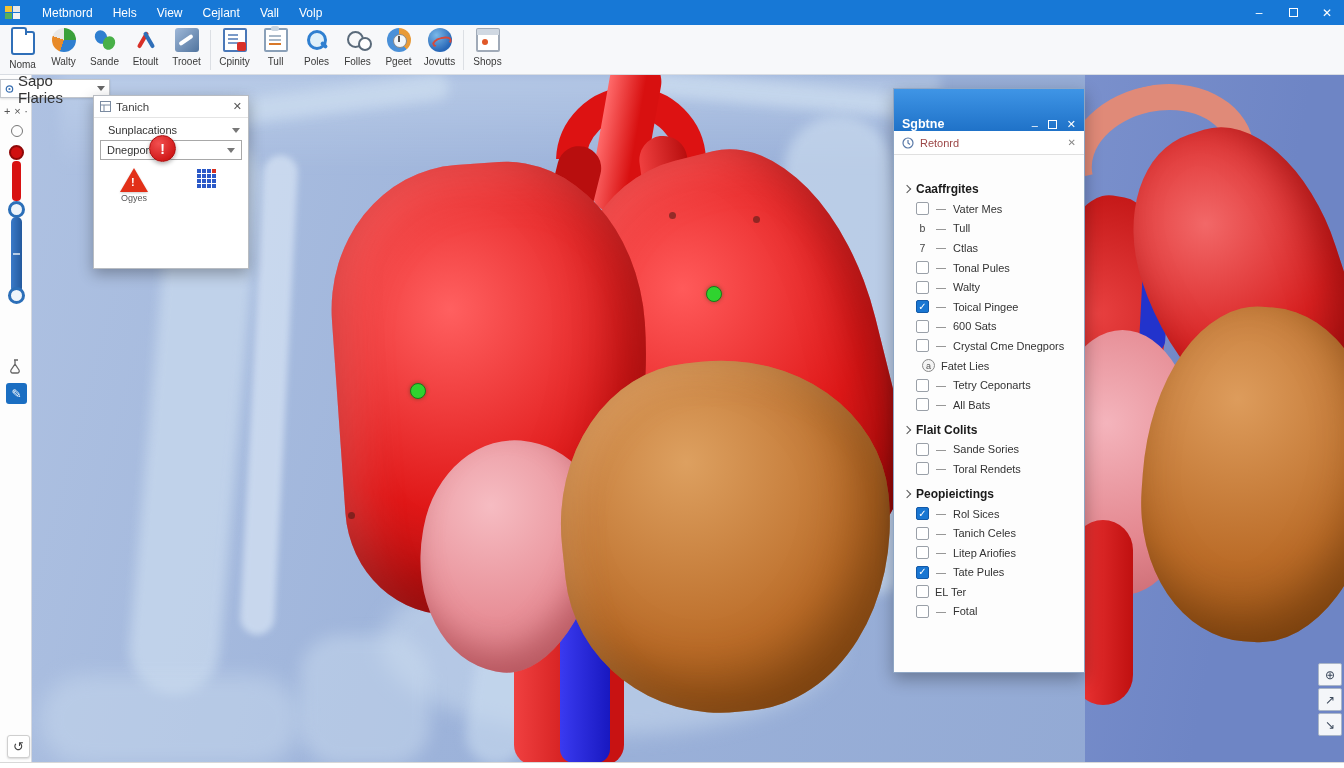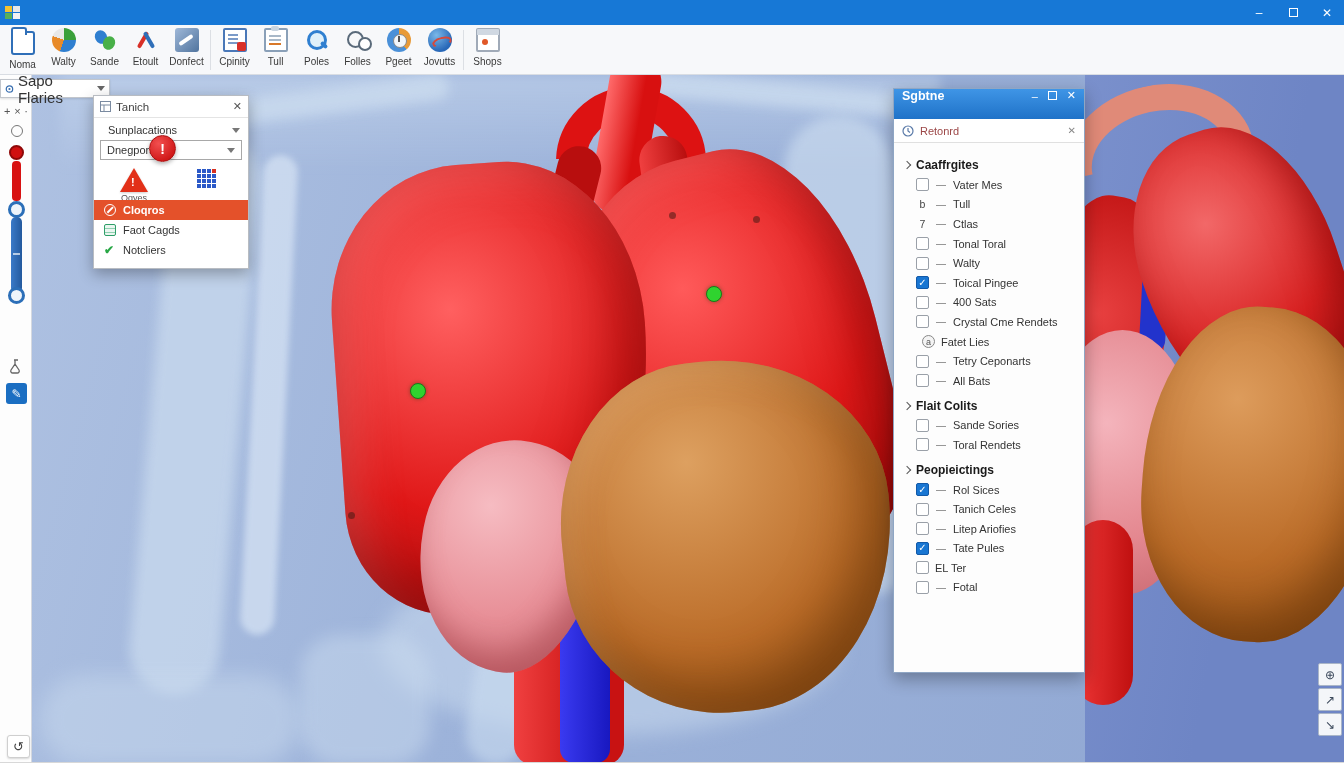--- a/index.html
+++ b/index.html
@@ -135,30 +135,30 @@
   .slash-circle { width:12px; height:12px; border:1.5px solid #fff; border-radius:50%; position:relative; flex:0 0 12px;}
   .slash-circle:before { content:""; position:absolute; left:1px; top:4px; width:8px; height:1.5px;
                          background:#fff; transform:rotate(-45deg); }
   .card-ic { width:12px; height:12px; border:1px solid #2e9e68; flex:0 0 12px;
              background:repeating-linear-gradient(180deg,#eaf6f0 0 3px,#8fd0b0 3px 4px); border-radius:2px; }
   .check-ic { color:#28a745; font-weight:bold; font-size:12px; width:12px; flex:0 0 12px; }
 
   
   .panel { position:absolute; left:893px; top:13px; width:192px; height:585px; background:#fdfdfd;
            border:1px solid #8fa6c4; box-shadow:0 6px 16px rgba(0,0,0,.3); }
-  .panel-titlebar { height:30px; background:linear-gradient(180deg,#3f95e6,#1f72c8); color:#fff;
-                    display:flex; align-items:flex-start; padding:0 8px; font-size:12.5px; font-weight:bold; }
+  .panel-titlebar { height:42px; background:linear-gradient(180deg,#3f95e6,#1f72c8); color:#fff;
+                    display:flex; align-items:flex-end; padding:0 8px; font-size:12.5px; font-weight:bold; }
   .panel-ctrls { margin-left:auto; display:flex; gap:10px; align-items:center; font-size:11px; font-weight:normal; }
   .panel-search { height:24px; background:#fff; border-bottom:1px solid #e0e0e0; display:flex;
                   align-items:center; gap:6px; padding:0 8px; font-size:11px; color:#9c4747; }
   .search-clear { margin-left:auto; color:#888; font-size:10px; }
   .tree { padding:8px 4px 0 8px; overflow:hidden; height:534px; }
   .tree-section { height:20px; display:flex; align-items:center; gap:6px; font-size:12px; font-weight:bold;
                   color:#1a1a1a; margin-top:5px; }
-  .tree-section:first-child { margin-top:4px;align-items:center; }
+  .tree-section:first-child { margin-top:16px;align-items:center; }
   .sec-chev { width:6px; height:6px; border-right:1.5px solid #555; border-bottom:1.5px solid #555;
               transform:rotate(-45deg); flex:0 0 6px; margin-left:2px; }
   .tree-row { height:19.6px; display:flex; align-items:center; gap:6px; padding-left:14px;
               font-size:11px; color:#333; }
   .cb { width:13px; height:13px; border:1px solid #9aa0a8; background:#fff; border-radius:2px;
         flex:0 0 13px; display:flex; align-items:center; justify-content:center; }
   .cb .tick { display:none; color:#fff; font-size:10px; line-height:1; }
   .cb.checked { background:#1976d2; border-color:#1259a8; }
   .cb.checked .tick { display:block; }
   .pref-txt { width:13px; text-align:center; color:#444; font-size:10.5px; flex:0 0 13px; }
@@ -185,20 +185,28 @@
 
 <div class="app">
 
   <div class="menubar">
     <div class="app-logo">
       <span style="background:#f2c230"></span>
         <span style="background:#e8e8e8"></span>
       <span style="background:#58b058"></span>
         <span style="background:#f2f2f2"></span>
     </div>
+    <div class="menu-items">
+      <span class="menu-item">Metbnord</span>
+      <span class="menu-item">Hels</span>
+      <span class="menu-item">View</span>
+      <span class="menu-item">Cejlant</span>
+      <span class="menu-item">Vall</span>
+      <span class="menu-item">Volp</span>
+    </div>
     <div class="win-controls">
       <span class="win-btn">–</span>
       <span class="win-btn">
           <span class="win-box"></span>
         </span>
       <span class="win-btn">✕</span>
     </div>
   </div>
 
   <div class="toolbar">
@@ -213,21 +221,21 @@
     <div class="tool-btn">
       <div class="tool-ic ic-paw"></div>
       <span class="tool-label">Sande</span>
     </div>
     <div class="tool-btn">
       <div class="tool-ic ic-scissors"></div>
       <span class="tool-label">Etoult</span>
     </div>
     <div class="tool-btn">
       <div class="tool-ic ic-photo"></div>
-      <span class="tool-label">Donfect</span>
+      <span class="tool-label">Trooet</span>
     </div>
     <div class="tool-sep"></div>
     <div class="tool-btn">
       <div class="tool-ic ic-report"></div>
       <span class="tool-label">Cpinity</span>
     </div>
     <div class="tool-btn">
       <div class="tool-ic ic-clip"></div>
       <span class="tool-label">Tull</span>
     </div>
@@ -347,34 +355,20 @@
       </div>
       <div class="dlg-select">
         <span>Dnegpors</span>
         <span class="dlg-chev"></span>
       </div>
       <div class="alert-badge">!</div>
       <div class="warn-tri"></div>
       <span class="warn-mark">!</span>
       <div class="warn-label">Ogyes</div>
       <div class="grid-ic"></div>
-      <div class="dlg-list">
-        <div class="dlg-row selected">
-          <span class="slash-circle"></span>
-          <span>Cloqros</span>
-        </div>
-        <div class="dlg-row">
-          <span class="card-ic"></span>
-          <span>Faot Cagds</span>
-        </div>
-        <div class="dlg-row">
-          <span class="check-ic">✔</span>
-          <span>Notcliers</span>
-        </div>
-      </div>
     </div>
 
     <div class="panel">
       <div class="panel-titlebar">
         <span>Sgbtne</span>
         <span class="panel-ctrls">
           <span>–</span>
           <span class="win-box"></span>
           <span>✕</span>
         </span>
@@ -404,43 +398,43 @@
           <span>Tull</span>
         </div>
         <div class="tree-row">
           <span class="pref-txt">7</span>
           <span class="dash">—</span>
           <span>Ctlas</span>
         </div>
         <div class="tree-row">
           <span class="cb"></span>
           <span class="dash">—</span>
-          <span>Tonal Toral</span>
+          <span>Tonal Pules</span>
         </div>
         <div class="tree-row">
           <span class="cb"></span>
           <span class="dash">—</span>
           <span>Walty</span>
         </div>
         <div class="tree-row">
           <span class="cb checked">
               <span class="tick">✓</span>
             </span>
           <span class="dash">—</span>
           <span>Toical Pingee</span>
         </div>
         <div class="tree-row">
           <span class="cb"></span>
           <span class="dash">—</span>
-          <span>400 Sats</span>
-        </div>
-        <div class="tree-row">
-          <span class="cb"></span>
-          <span class="dash">—</span>
-          <span>Crystal Cme Rendets</span>
+          <span>600 Sats</span>
+        </div>
+        <div class="tree-row">
+          <span class="cb"></span>
+          <span class="dash">—</span>
+          <span>Crystal Cme Dnegpors</span>
         </div>
         <div class="tree-row" style="padding-left:20px;">
           <span class="pref-ic">a</span>
           <span>Fatet Lies</span>
         </div>
         <div class="tree-row">
           <span class="cb"></span>
           <span class="dash">—</span>
           <span>Tetry Ceponarts</span>
         </div>

